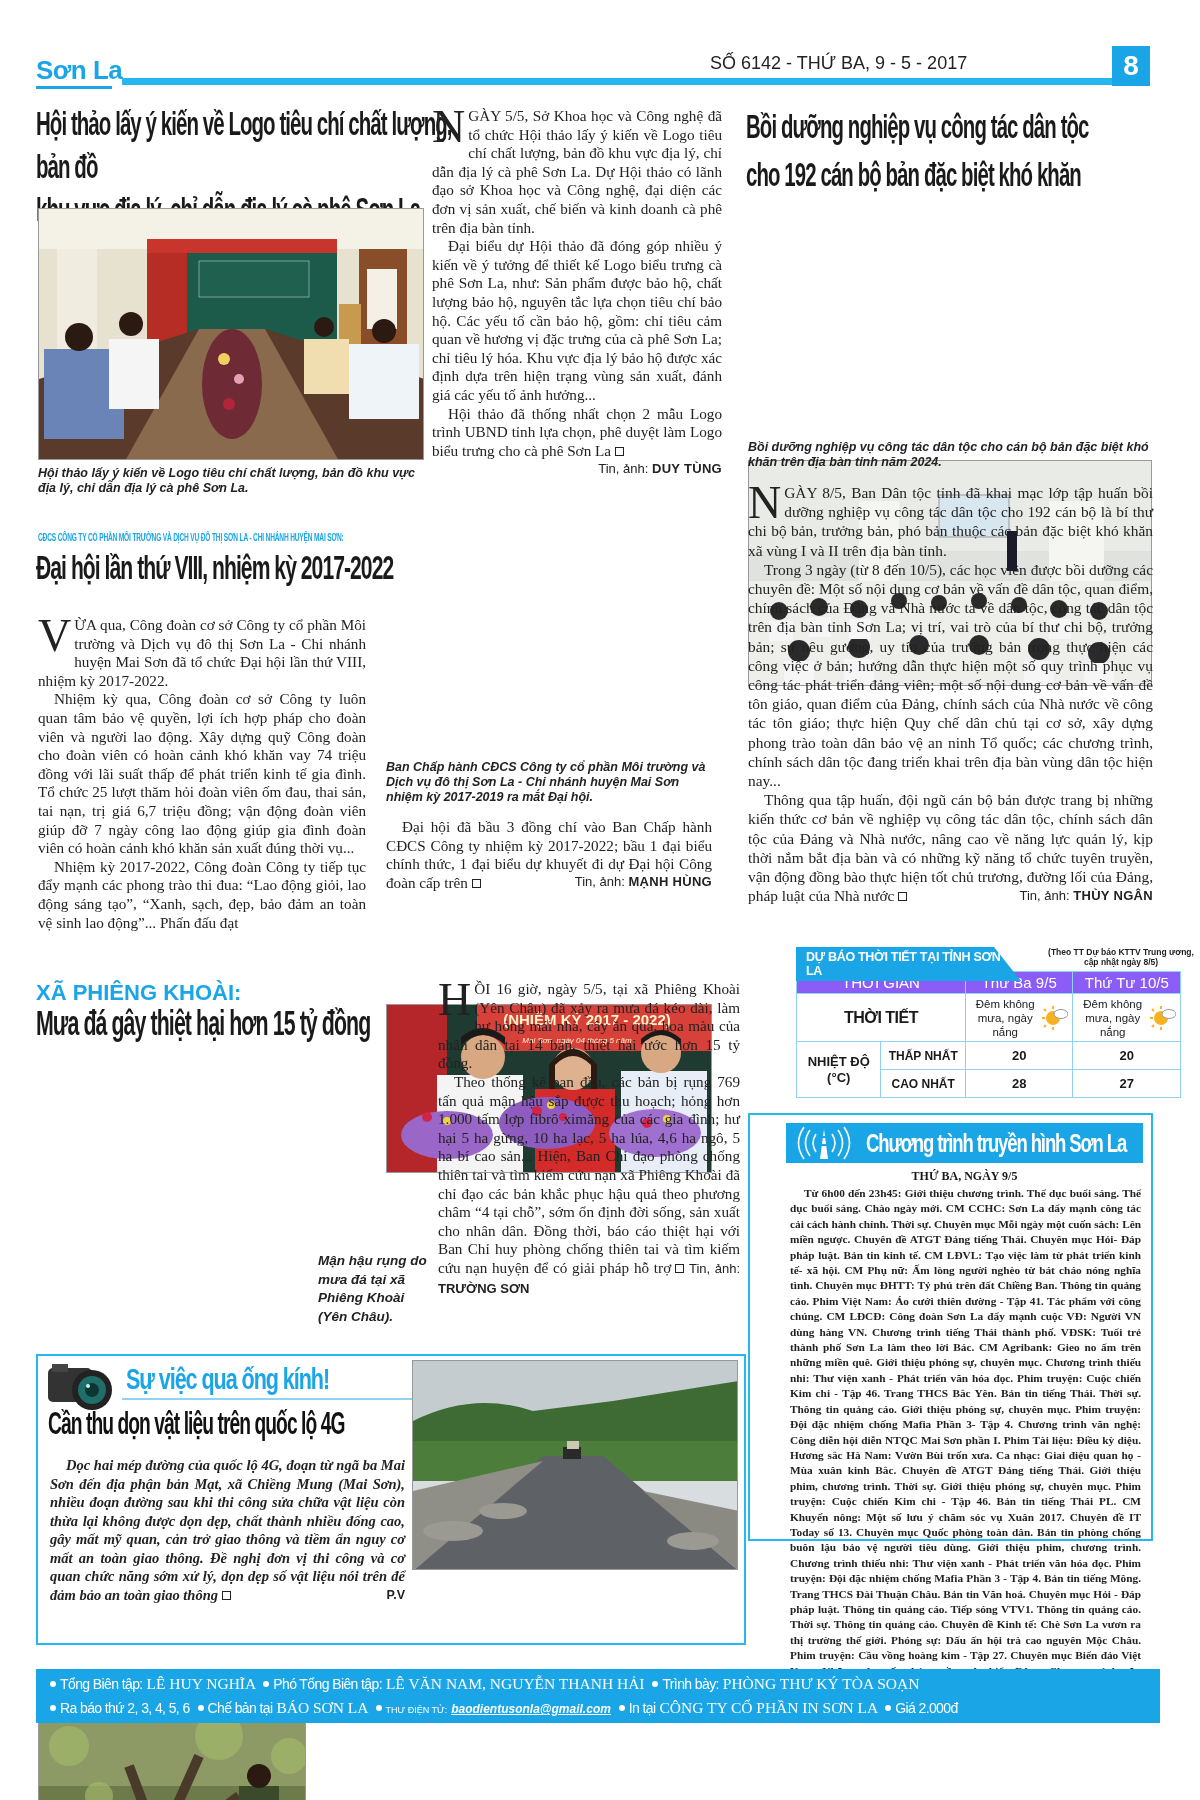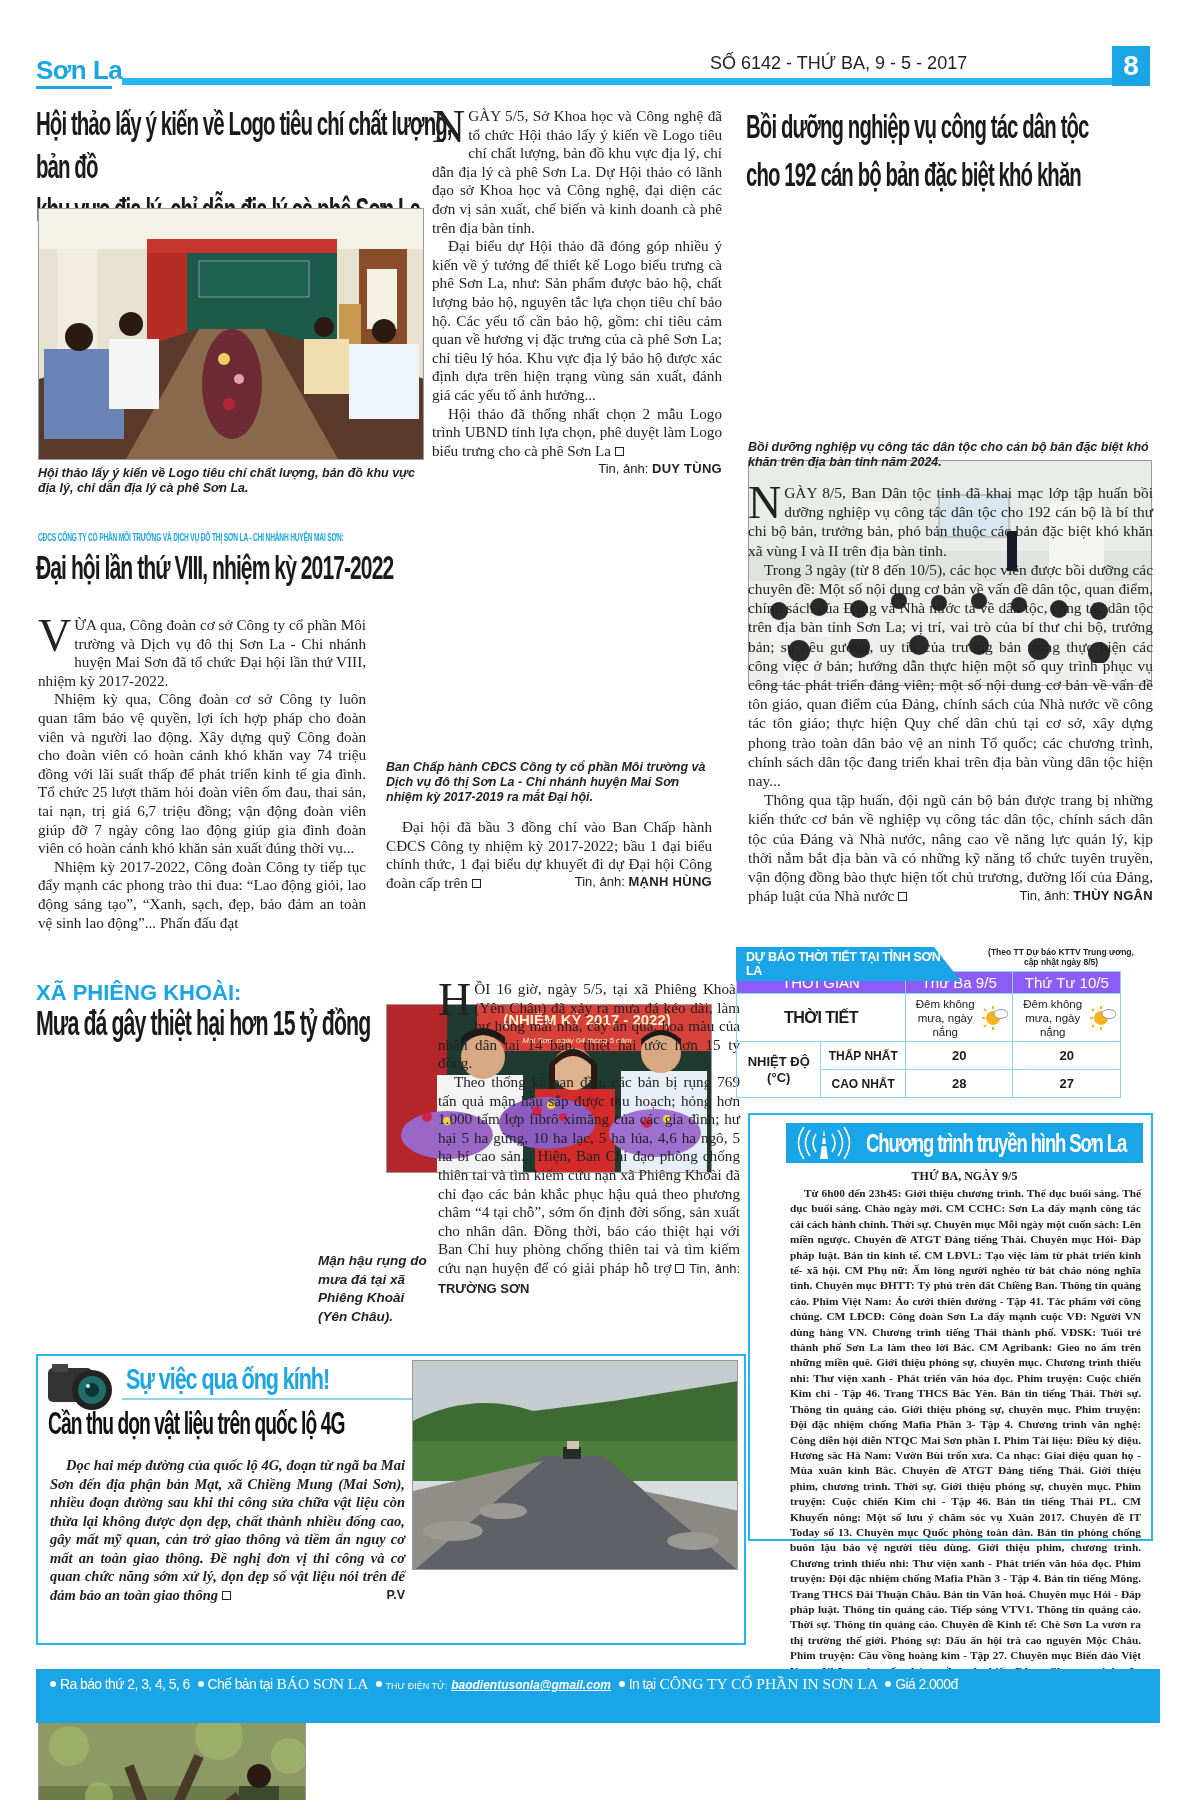--- a/index.html
+++ b/index.html
@@ -18,21 +18,21 @@
   .photo { background: #777; overflow: hidden; position: relative; border: 1px solid #999; }
 
   
   .section-name { left: 36px; top: 55px; font-family: "Liberation Sans", sans-serif; font-weight: 700; font-size: 26px; color: #1aa5e6; letter-spacing: -0.5px; }
   .section-underline { left: 36px; top: 86px; width: 76px; height: 3px; background: #1aa5e6; }
   .top-rule { left: 122px; top: 78px; width: 1000px; height: 7px; background: #26b7ee; }
   .issue { left: 710px; top: 53px; font-family: "Liberation Sans", sans-serif; font-size: 18px; color: #222; }
   .page-num { left: 1112px; top: 46px; width: 38px; height: 40px; background: #1aa5e6; color: #fff; font-family: "Liberation Sans", sans-serif; font-weight: 700; font-size: 28px; text-align: center; line-height: 40px; }
 
   
-  .wx { left: 716px; top: 947px; width: 405px; padding-left: 20px; }
+  .wx { left: 776px; top: 947px; width: 405px; padding-left: 20px; }
   .wx-title { background: #1aa5e6; color: #fff; font-family: "Liberation Sans", sans-serif; font-weight: 700; font-size: 12.5px; padding: 3px 10px; width: 225px; clip-path: polygon(0 0, 88% 0, 100% 100%, 0 100%); letter-spacing: -0.3px; }
   .wx-note { position: absolute; left: 245px; top: 0; width: 160px; font-family: "Liberation Sans", sans-serif; font-weight: 700; font-size: 8.5px; line-height: 10px; text-align: center; color: #222; }
   table.wx-t { width: 100%; border-collapse: collapse; font-family: "Liberation Sans", sans-serif; border: 1.5px solid #8fd3f3; }
   table.wx-t td, table.wx-t th { border: 1.5px solid #8fd3f3; text-align: center; }
   table.wx-t th { background: #8b5cf6; color: #fff; font-weight: 400; font-size: 15px; height: 22px; }
   .wx-cond { font-size: 11.5px; color: #222; line-height: 14px; position: relative; height: 48px; padding-right: 28px; }
   .sun { position: absolute; right: 4px; top: 10px; width: 26px; height: 26px; }
   .wx-bold { font-weight: 700; font-size: 13px; }
 
   
@@ -347,19 +347,24 @@
         <rect x="25" y="18" width="6" height="2" fill="#1aa5e6"></rect>
     </svg>
     <div class="tv-title head-cond" style="transform:scaleX(0.74);width:420px;">Chương trình truyền hình Sơn La</div>
   </div>
   <div class="tv-date">THỨ BA, NGÀY 9/5</div>
   <div class="tv-body">Từ 6h00 đến 23h45: Giới thiệu chương trình. Thể dục buổi sáng. Thể dục buổi sáng. Chào ngày mới. CM CCHC: Sơn La đẩy mạnh công tác cải cách hành chính. Thời sự. Chuyên mục Mỗi ngày một cuốn sách: Lên miền ngược. Chuyên đề ATGT Đảng tiếng Thái. Chuyên mục Hỏi- Đáp pháp luật. Bản tin kinh tế. CM LĐVL: Tạo việc làm từ phát triển kinh tế- xã hội. CM Phụ nữ: Ấm lòng người nghèo từ bát cháo nóng nghĩa tình. Chuyên mục ĐHTT: Tỷ phú trên đất Chiềng Ban. Thông tin quảng cáo. Phim Việt Nam: Áo cưới thiên đường - Tập 41. Tác phẩm với công chúng. CM LĐCĐ: Công đoàn Sơn La đẩy mạnh cuộc VĐ: Người VN dùng hàng VN. Chương trình tiếng Thái thành phố. VĐSK: Tuổi trẻ thành phố Sơn La làm theo lời Bác. CM Agribank: Gieo no ấm trên những miền quê. Giới thiệu phóng sự, chuyên mục. Chương trình thiếu nhi: Thư viện xanh - Phát triển văn hóa đọc. Phim truyện: Cuộc chiến Kim chi - Tập 46. Trang THCS Bắc Yên. Bản tin tiếng Thái. Thời sự. Thông tin quảng cáo. Giới thiệu phóng sự, chuyên mục. Phim truyện: Đội đặc nhiệm chống Mafia Phần 3- Tập 4. Chương trình văn nghệ: Công diễn hội diễn NTQC Mai Sơn phần I. Phim Tài liệu: Điều kỳ diệu. Hương sắc Hà Nam: Vườn Bùi trốn xưa. Ca nhạc: Giai điệu quan họ - Mùa xuân kinh Bắc. Chuyên đề ATGT Đảng tiếng Thái. Giới thiệu phim, chương trình. Thời sự. Giới thiệu phóng sự, chuyên mục. Phim truyện: Cuộc chiến Kim chi - Tập 46. Bản tin tiếng Thái PL. CM Khuyến nông: Một số lưu ý chăm sóc vụ Xuân 2017. Chuyên đề IT Today số 13. Chuyên mục Quốc phòng toàn dân. Bản tin phòng chống buôn lậu bảo vệ người tiêu dùng. Giới thiệu phim, chương trình. Chương trình thiếu nhi: Thư viện xanh - Phát triển văn hóa đọc. Phim truyện: Đội đặc nhiệm chống Mafia Phần 3 - Tập 4. Bản tin tiếng Mông. Trang THCS Đài Thuận Châu. Bản tin Văn hoá. Chuyên mục Hỏi - Đáp pháp luật. Thông tin quảng cáo. Tiếp sóng VTV1. Thông tin quảng cáo. Thời sự. Thông tin quảng cáo. Chuyên đề Kinh tế: Chè Sơn La vươn ra thị trường thế giới. Phóng sự: Dấu ấn hội trà cao nguyên Mộc Châu. Phim truyện: Cầu vồng hoàng kim - Tập 27. Chuyên mục Biển đảo Việt Nam: Những cột mốc chủ quyền trên biển Đông. Chương trình văn nghệ: Công diễn hội diễn NTQC Mai Sơn phần II. Tạp chí tiếng Thái. Thời sự. Bản tin tiếng Mông. Giới thiệu chương trình.</div>
 </div>
 
 <div class="abs footer">
   <div class="ln">
+    <span class="dot"></span><span class="sans">Tổng Biên tập:</span> <span>LÊ HUY NGHĨA</span>
+    <span class="dot"></span><span class="sans">Phó Tổng Biên tập:</span> <span>LÊ VĂN NAM, NGUYỄN THANH HẢI</span>
+    <span class="dot"></span><span class="sans">Trình bày:</span> <span>PHÒNG THƯ KÝ TÒA SOẠN</span>
+  </div>
+  <div class="ln">
     <span class="dot"></span><span class="sans">Ra báo thứ 2, 3, 4, 5, 6</span>
     <span class="dot"></span><span class="sans">Chế bản tại</span> <span>BÁO SƠN LA</span>
     <span class="dot"></span><span class="tiny">THƯ ĐIỆN TỬ:</span> <span class="email">baodientusonla@gmail.com</span>
     <span class="dot"></span><span class="sans">In tại</span> <span>CÔNG TY CỔ PHẦN IN SƠN LA</span>
     <span class="dot"></span><span class="sans">Giá 2.000đ</span>
   </div>
 </div>
 
 </body></html>

